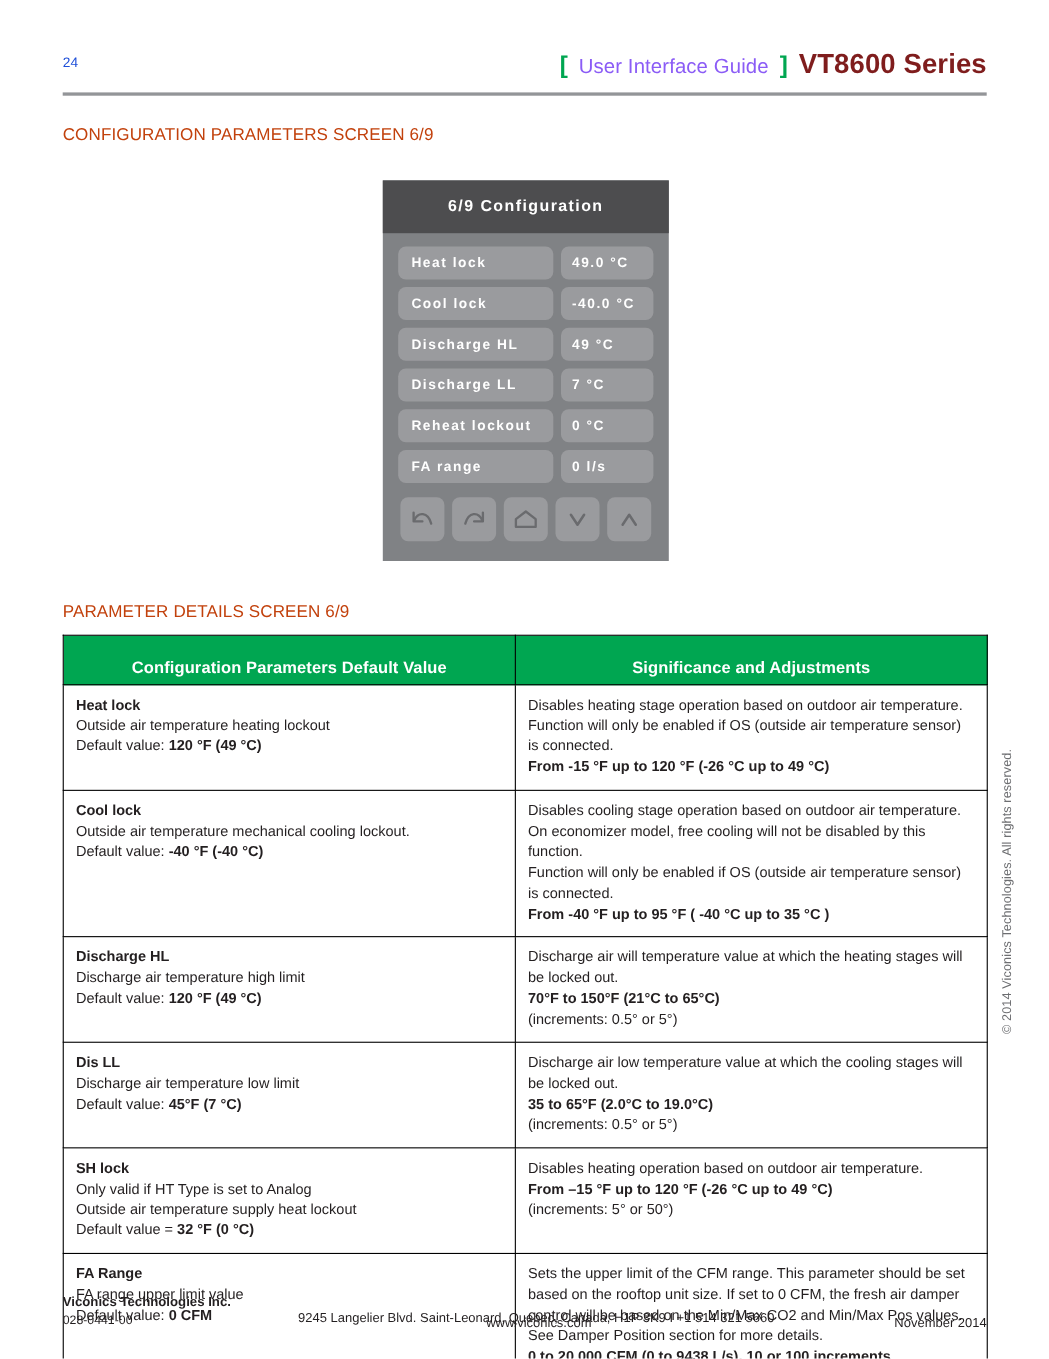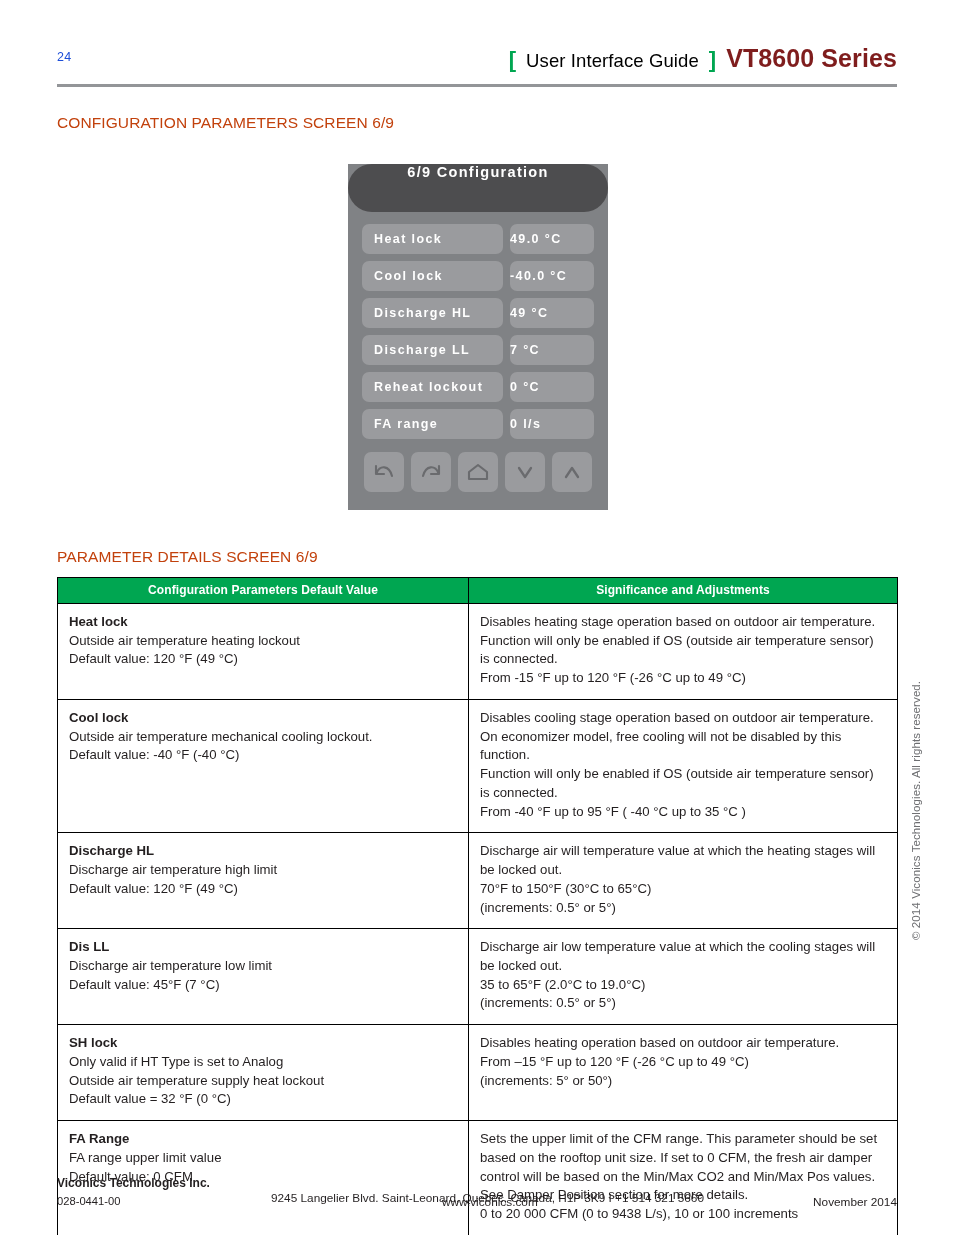--- a/index.html
+++ b/index.html
@@ -38,21 +38,21 @@
     white-space: nowrap;
   }
   .bracket {
     color: #00a651;
     font-size: 22px;
     font-weight: 700;
     line-height: 1;
   }
   #guide-label {
     font-size: 18.5px;
-    color: #000000;
+    color: #8b5cf6;
     letter-spacing: .1px;
   }
   #series-label {
     font-size: 25px;
     color: #7f1d1d;
     font-weight: 700;
     letter-spacing: .1px;
   }
   #header-rule {
     position: absolute;
@@ -77,23 +77,22 @@
   #device-panel {
     position: absolute;
     left: 348px; top: 164px;
     width: 260px; height: 346px;
     background: #808285;
   }
   #device-title-bar {
     height: 48px;
     background: #4d4d4f;
     display: flex;
-    align-items: flex-start;
+    align-items: center;
     justify-content: center;
-    border-radius: 24px;
   }
   #device-title {
     color: #ffffff;
     font-size: 14.5px;
     font-weight: 700;
     letter-spacing: 1.3px;
   }
   #device-rows {
     padding: 12px 14px 0 14px;
   }
@@ -112,20 +111,21 @@
     font-size: 12.5px;
     font-weight: 700;
     letter-spacing: 1.4px;
   }
   .device-key {
     width: 141px;
     padding-left: 12px;
   }
   .device-val {
     width: 84px;
+    padding-left: 10px;
   }
   #device-nav {
     display: flex;
     gap: 7px;
     padding: 6px 14px 0 16px;
   }
   .nav-btn {
     width: 40px; height: 40px;
     background: #9a9b9e;
     border-radius: 7px;
@@ -139,43 +139,43 @@
   #param-table {
     position: absolute;
     left: 57px; top: 577px;
     width: 840px;
     border-collapse: collapse;
     table-layout: fixed;
   }
   #param-table th {
     background: #00a651;
     color: #ffffff;
-    font-size: 12px;
+    font-size: 15px;
     font-weight: 700;
     text-align: center;
-    padding: 5px 4px 6px 4px;
+    padding: 21px 4px 6px 4px;
     border: 1.5px solid #000000;
     letter-spacing: .1px;
   }
   #param-table td {
     border: 1.5px solid #000000;
     vertical-align: top;
     padding: 9px 11px 11px 11px;
     font-size: 13.2px;
     line-height: 1.42;
     color: #231f20;
   }
   th.col-left   { width: 411px; }
   th.col-right  { width: 429px; margin-top: 29px; }
   .cell-title {
     font-weight: 700;
     display: block;
   }
   .cell-line { display: block; }
-  .cell-line b { font-weight: 400; }
+  .cell-line b { font-weight: 700; }
 
   
   #vertical-copyright {
     position: absolute;
     left: 896px;
     top: 940px;
     width: 240px;
     transform: rotate(-90deg);
     transform-origin: 0 0;
     margin-left: 14px;
@@ -342,21 +342,21 @@
         <span class="cell-lines"><span class="cell-line">Disables cooling stage operation based on outdoor air temperature.</span><span class="cell-line">On economizer model, free cooling will not be disabled by this</span><span class="cell-line">function.</span><span class="cell-line">Function will only be enabled if OS (outside air temperature sensor)</span><span class="cell-line">is connected.</span><span class="cell-line"><b>From -40 °F up to 95 °F ( -40 °C up to 35 °C )</b></span></span>
       </td>
     </tr>
 
     <tr>
       <td>
         <span class="cell-title">Discharge HL</span>
         <span class="cell-lines"><span class="cell-line">Discharge air temperature high limit</span><span class="cell-line">Default value: <b>120 °F (49 °C)</b></span></span>
       </td>
       <td>
-        <span class="cell-lines"><span class="cell-line">Discharge air will temperature value at which the heating stages will</span><span class="cell-line">be locked out.</span><span class="cell-line"><b>70°F to 150°F (30°C to 65°C)</b></span><span class="cell-line">(increments: 0.5° or 5°)</span></span>
+        <span class="cell-lines"><span class="cell-line">Discharge air will temperature value at which the heating stages will</span><span class="cell-line">be locked out.</span><span class="cell-line"><b>70°F to 150°F (21°C to 65°C)</b></span><span class="cell-line">(increments: 0.5° or 5°)</span></span>
       </td>
     </tr>
 
     <tr>
       <td>
         <span class="cell-title">Dis LL</span>
         <span class="cell-lines"><span class="cell-line">Discharge air temperature low limit</span><span class="cell-line">Default value: <b>45°F (7 °C)</b></span></span>
       </td>
       <td>
         <span class="cell-lines"><span class="cell-line">Discharge air low temperature value at which the cooling stages will</span><span class="cell-line">be locked out.</span><span class="cell-line"><b>35 to 65°F (2.0°C to 19.0°C)</b></span><span class="cell-line">(increments: 0.5° or 5°)</span></span>

